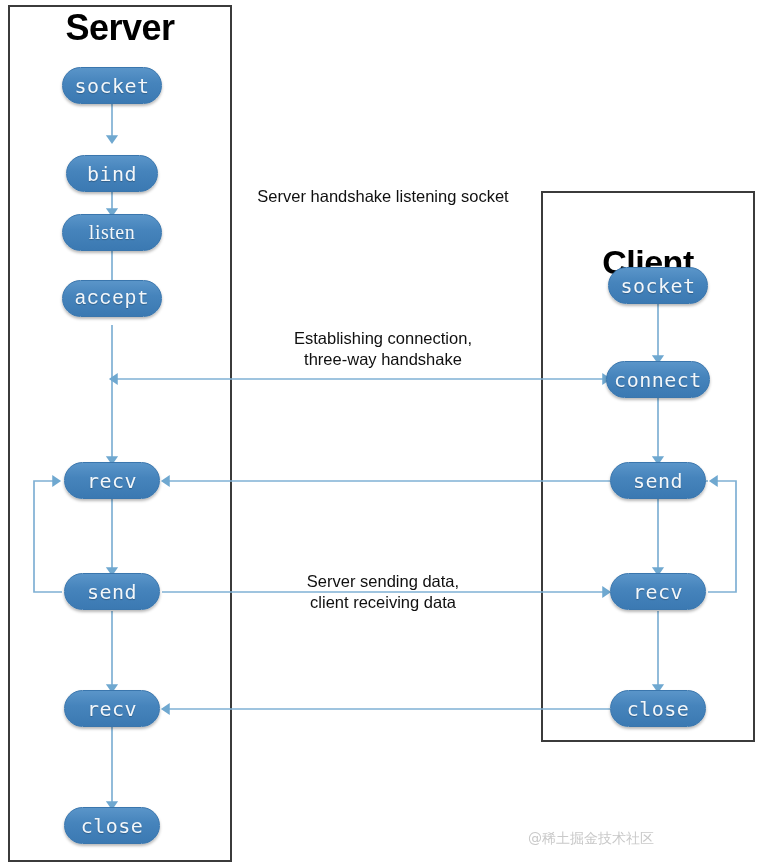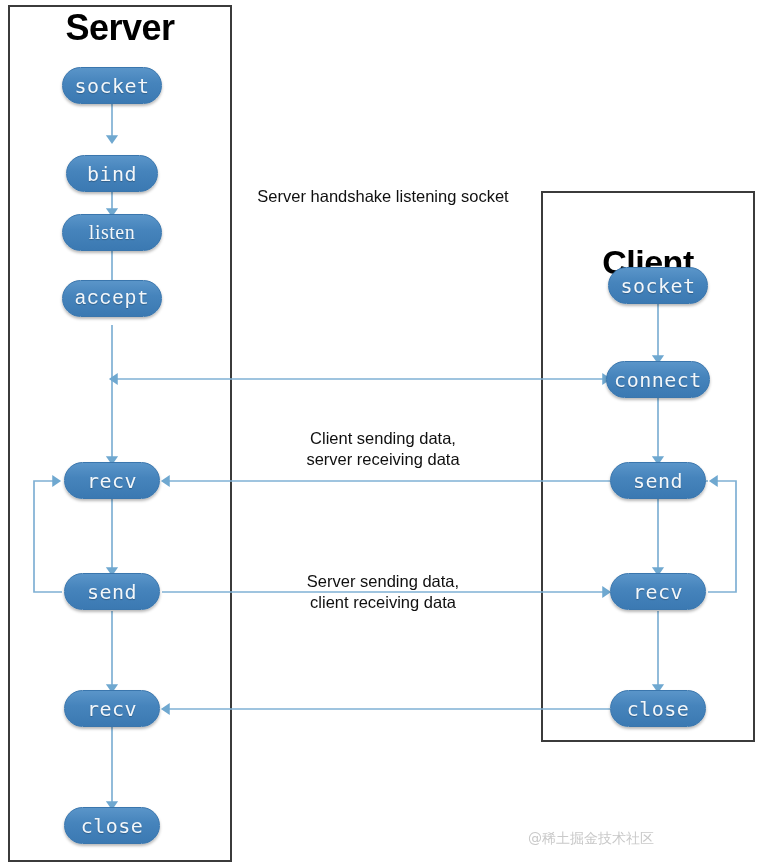--- a/index.html
+++ b/index.html
@@ -137,23 +137,23 @@
   <div class="node" style="left:64px;top:807px;width:96px;height:37px;">close</div>
 
   <div class="node" style="left:608px;top:267px;width:100px;height:37px;">socket</div>
   <div class="node" style="left:606px;top:361px;width:104px;height:37px;">connect</div>
   <div class="node" style="left:610px;top:462px;width:96px;height:37px;">send</div>
   <div class="node" style="left:610px;top:573px;width:96px;height:37px;">recv</div>
   <div class="node" style="left:610px;top:690px;width:96px;height:37px;">close</div>
 
   <div class="edge-label" style="left:188px;top:186px;width:390px;">Server handshake listening socket</div>
 
+  <div class="edge-label" style="left:190px;top:328px;width:386px;">Establishing connection,
+three-way handshake</div>
 
-  <div class="edge-label" style="left:190px;top:428px;width:386px;">Client sending data,
-server receiving data</div>
 
   <div class="edge-label" style="left:190px;top:539px;width:386px;margin-top:32px;">Server sending data,
 client receiving data</div>
 
 
   <div id="watermark">@稀土掘金技术社区</div>
 
 </div>
 
 </body></html>

